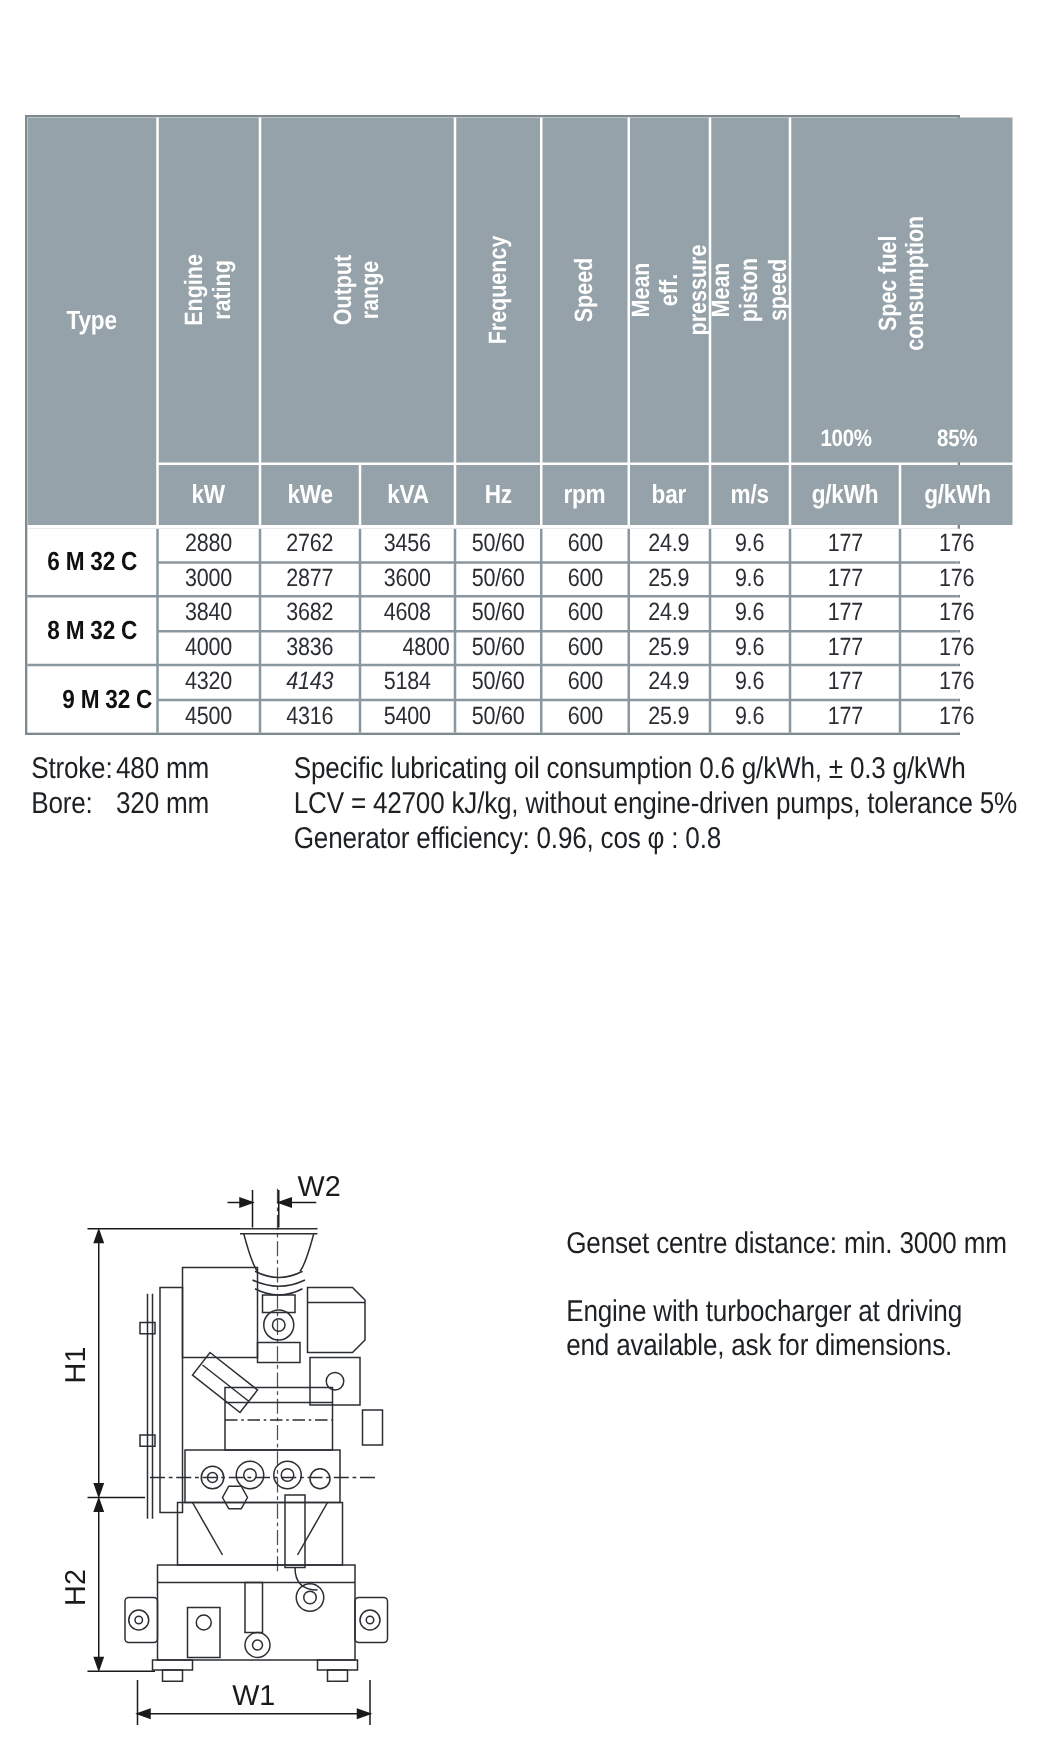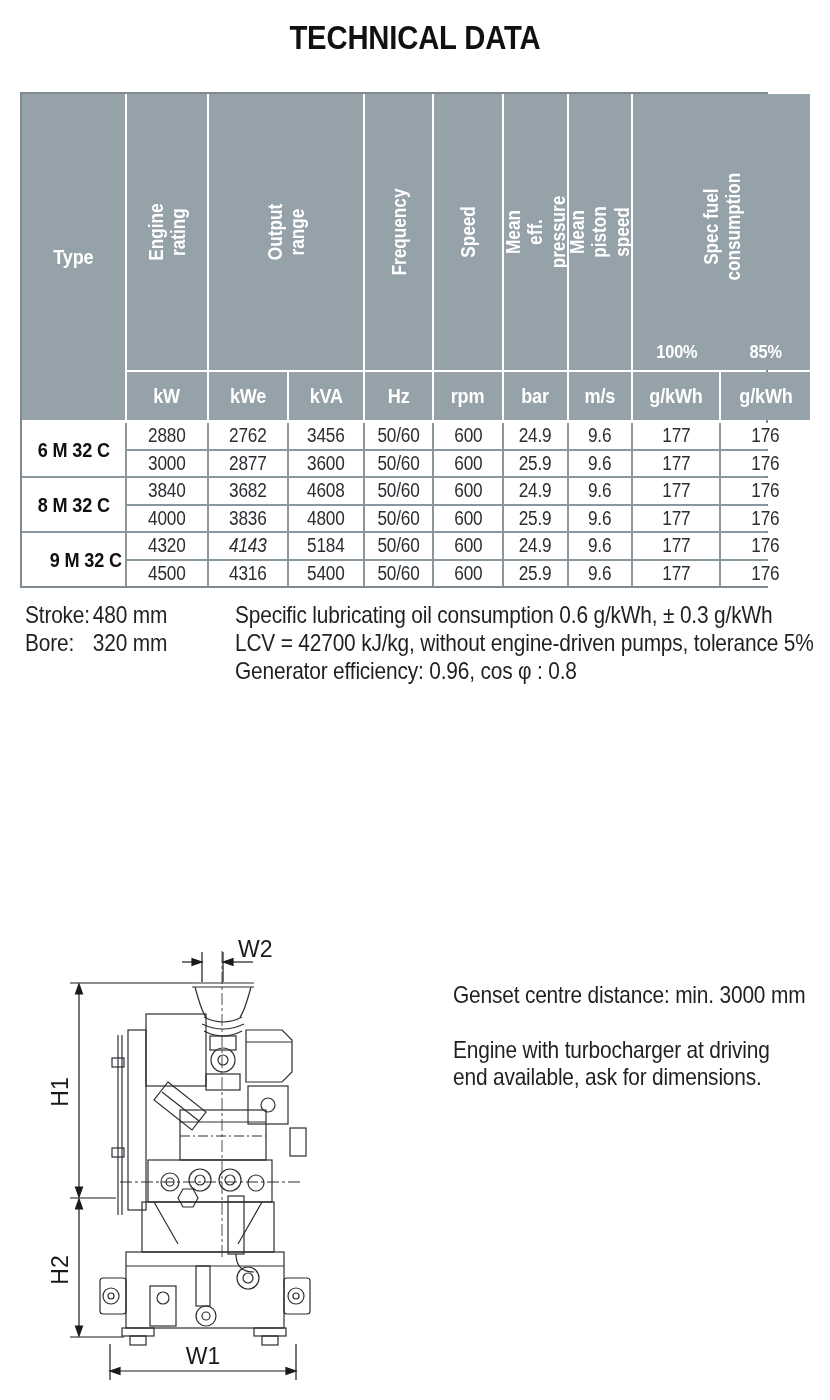--- a/index.html
+++ b/index.html
@@ -52,21 +52,20 @@
   
   svg.drawing { position:absolute; left:50px; top:930px; }
   svg text { font-family:"Liberation Sans","DejaVu Sans",sans-serif; font-size:23px;
              fill:#1a1a1a; stroke:none; }
 </style>
 </head>
 <body>
 
 <div class="page">
 
-  <h1 class="title"><span class="cond">TECHNICAL DATA</span></h1>
 
   <div class="table-wrap">
     <div class="hdr-grid">
       <div class="hcell type-h" style="grid-column:1; grid-row:1/3;">
           <span class="cond">Type</span>
         </div>
       <div class="hcell" style="grid-column:2; grid-row:1;">
           <span class="vtext">Engine rating</span>
         </div>
       <div class="hcell" style="grid-column:3/5; grid-row:1;">
@@ -207,21 +206,21 @@
         </div>
         <div class="dcell" style="grid-area: 3 / 10;">
           <span class="cond">176</span>
         </div>
         <div class="dcell" style="grid-area: 4 / 2;">
           <span class="cond">4000</span>
         </div>
         <div class="dcell" style="grid-area: 4 / 3;">
           <span class="cond">3836</span>
         </div>
-        <div class="dcell" style="grid-area: 4 / 4;">
+        <div class="dcell" style="grid-area: 4 / 4; justify-content: flex-end;">
           <span class="cond">4800</span>
         </div>
         <div class="dcell" style="grid-area: 4 / 5;">
           <span class="cond">50/60</span>
         </div>
         <div class="dcell" style="grid-area: 4 / 6;">
           <span class="cond">600</span>
         </div>
         <div class="dcell" style="grid-area: 4 / 7;">
           <span class="cond">25.9</span>

